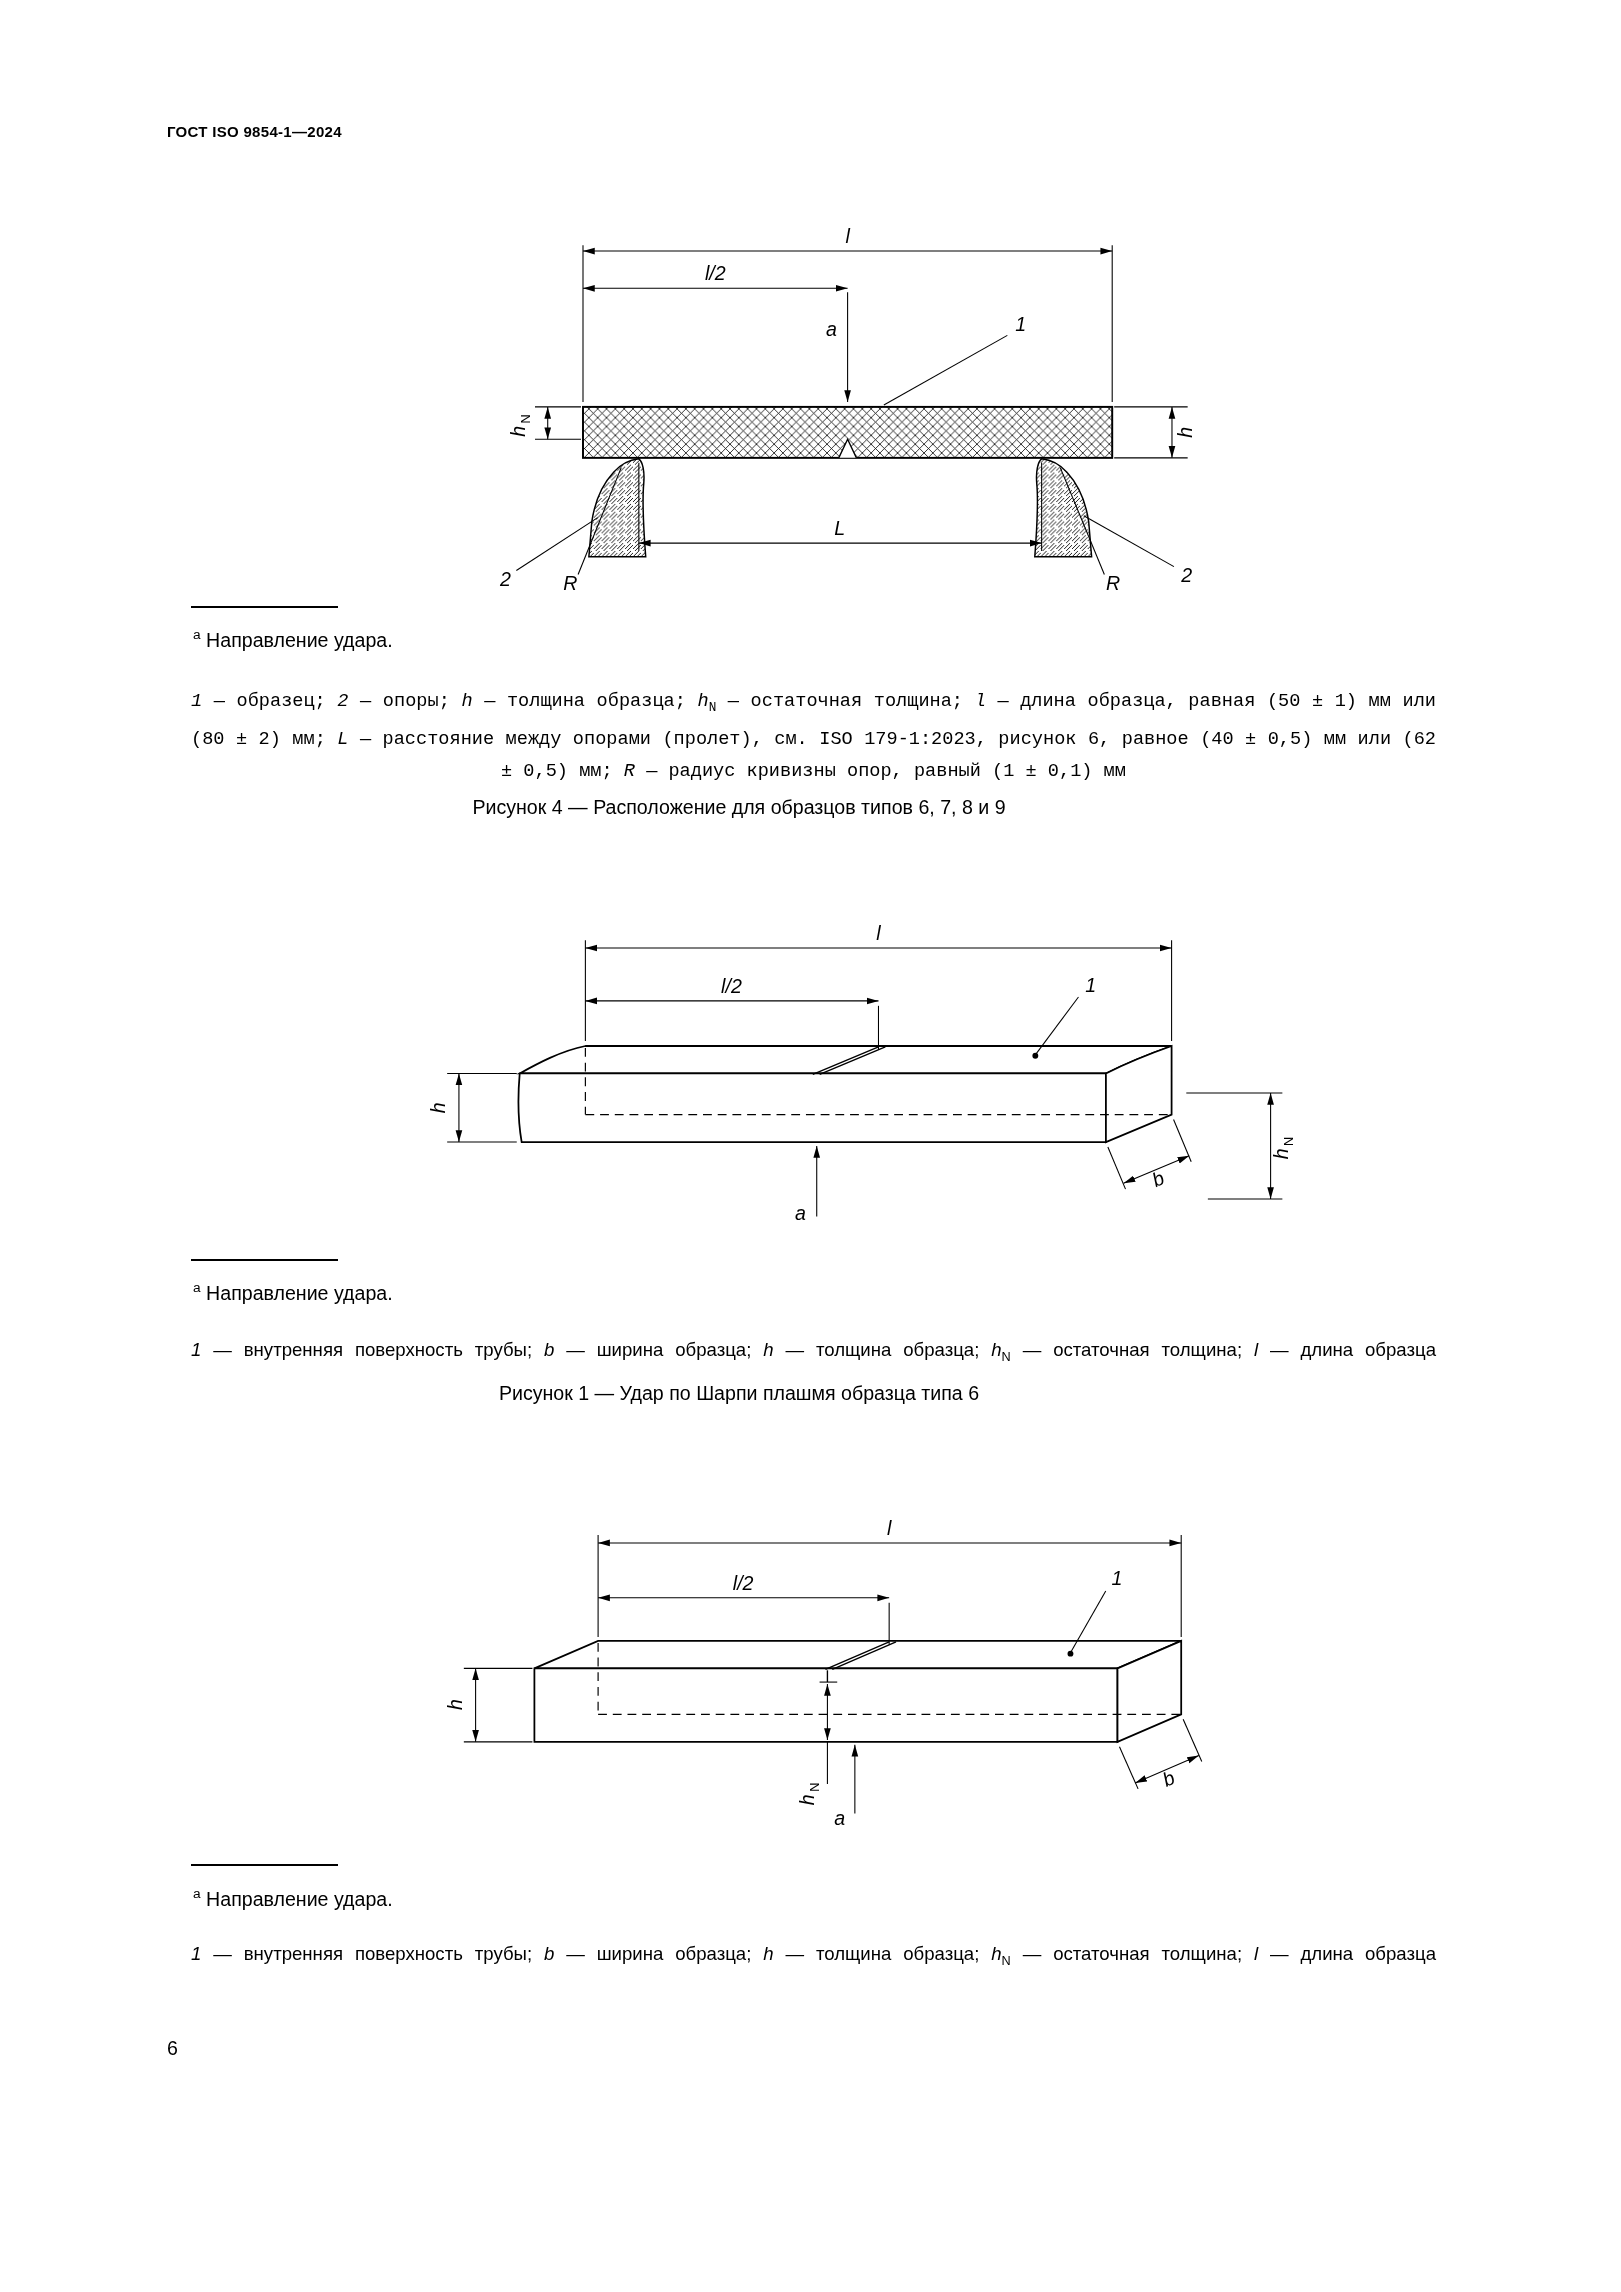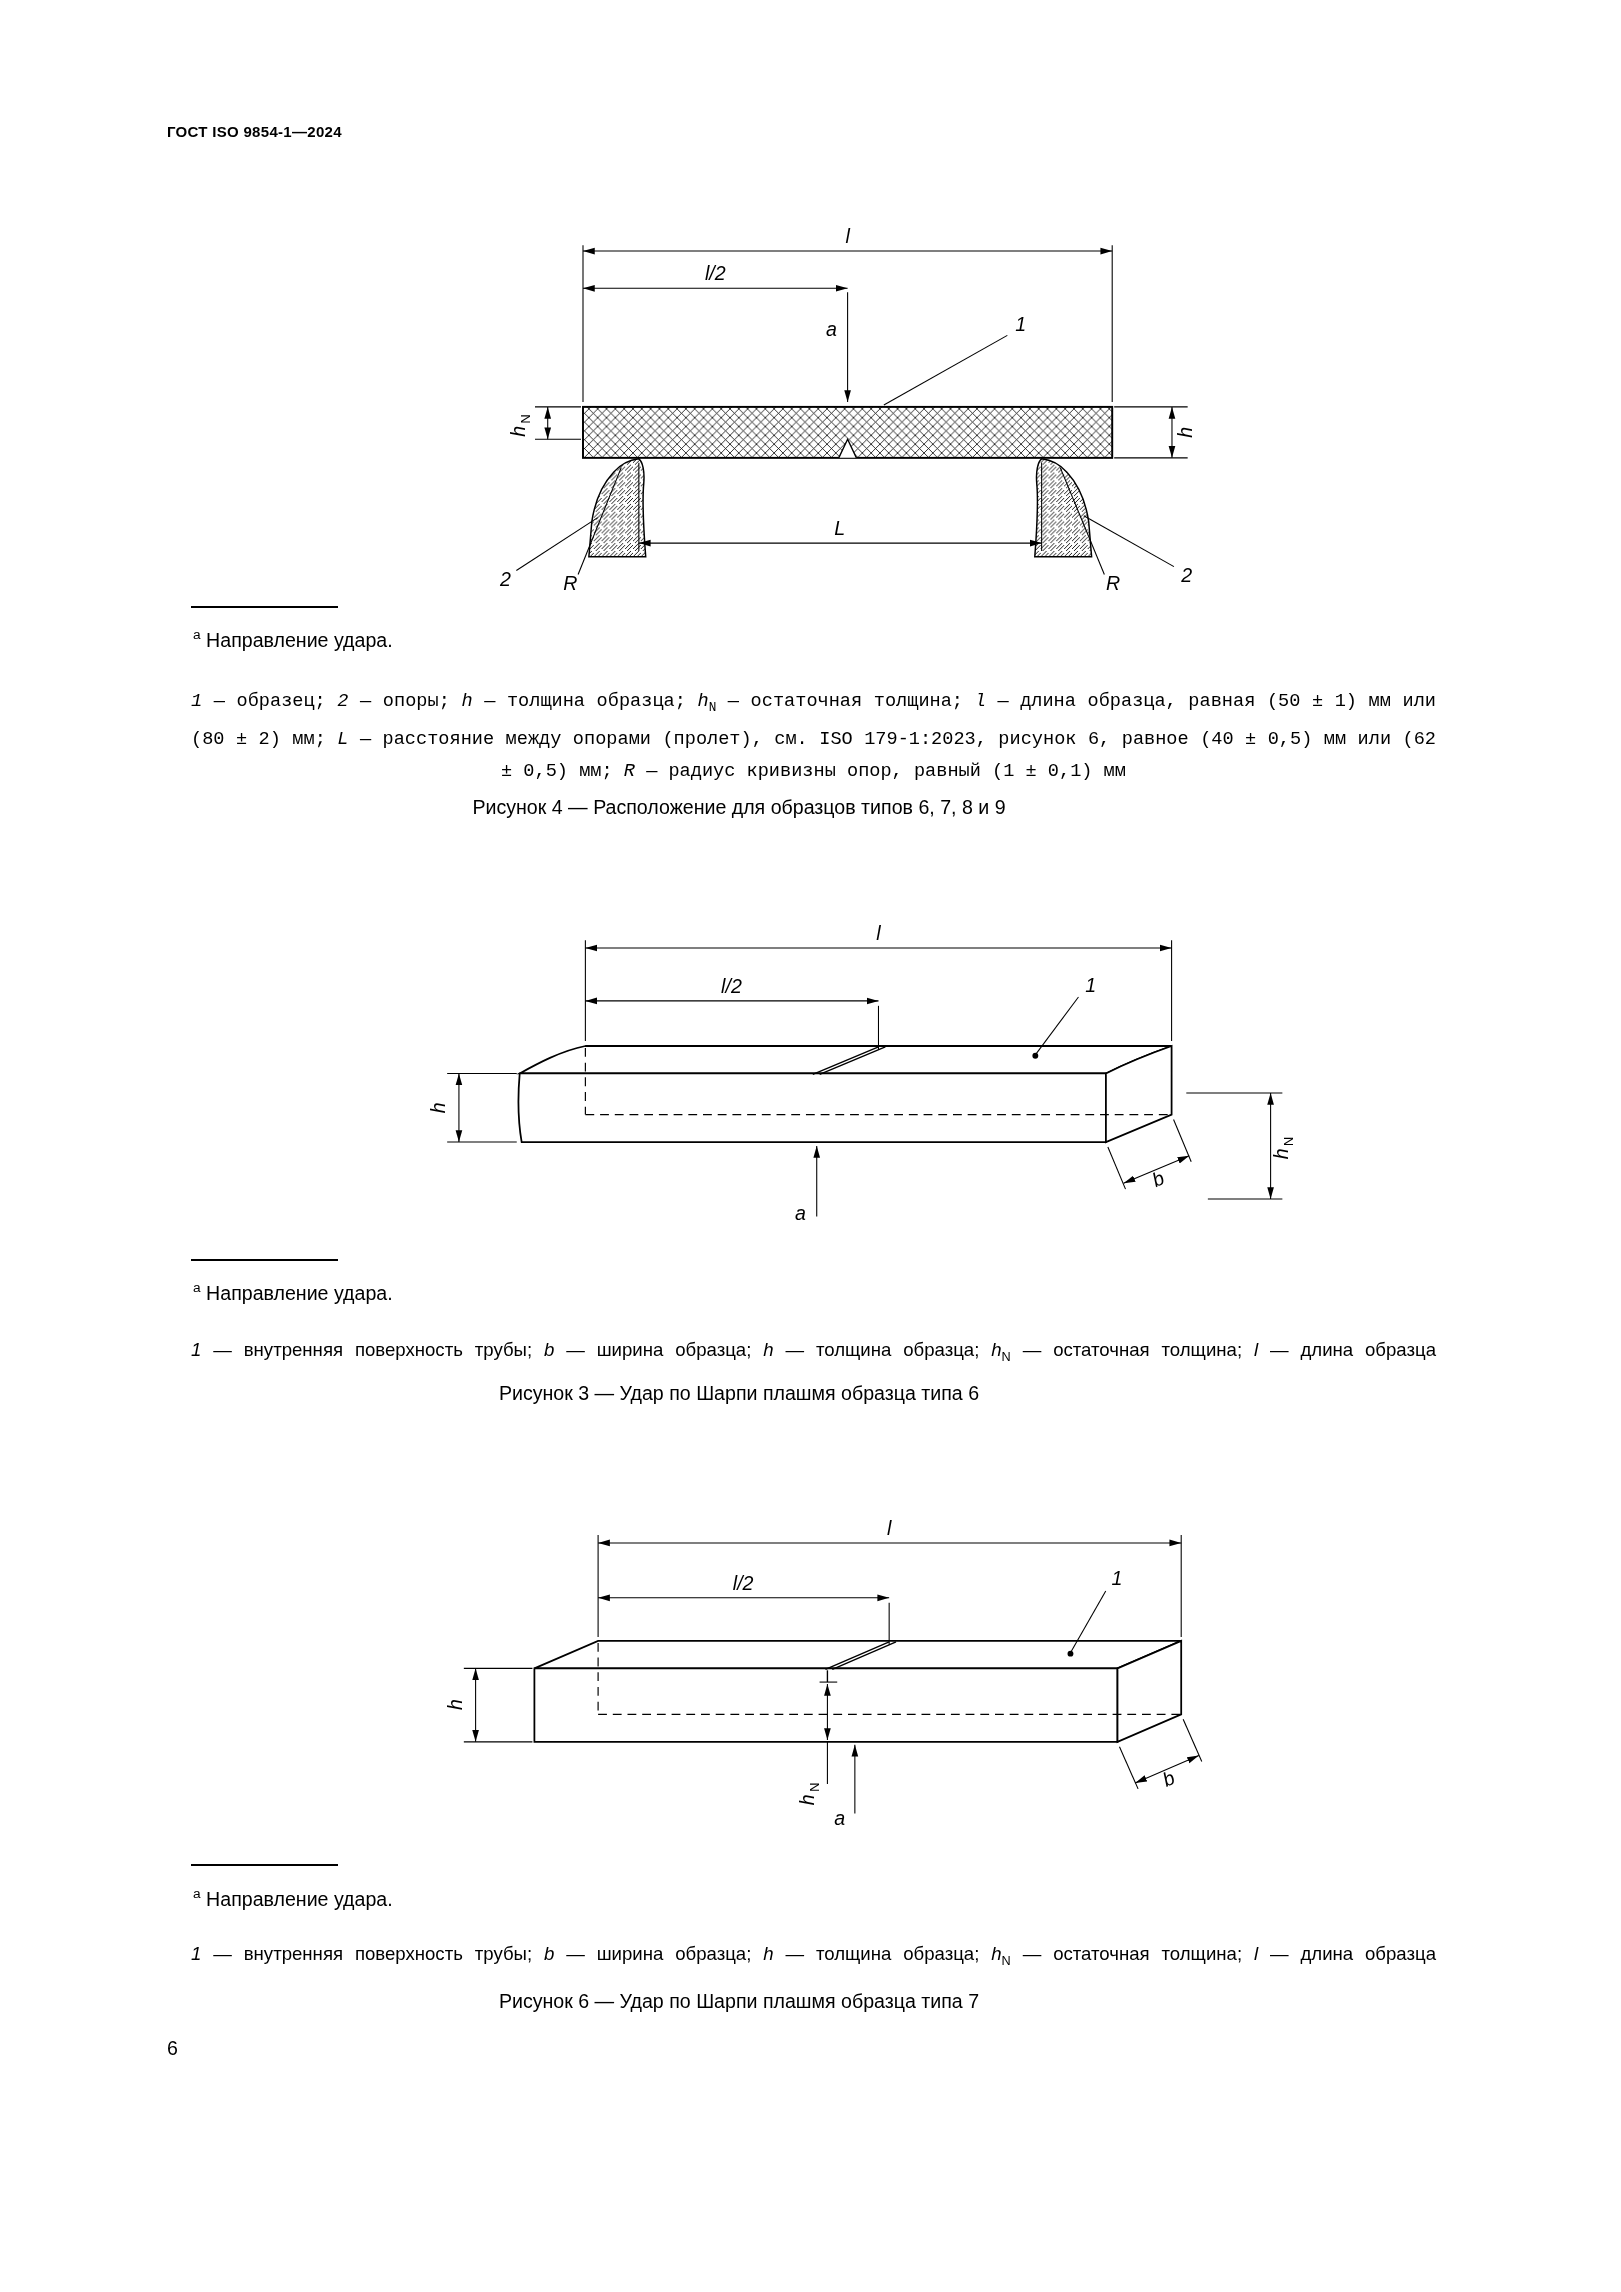--- a/index.html
+++ b/index.html
@@ -173,21 +173,21 @@
     </g>
   </svg>
 
   <div class="abs sep" style="left:191px;top:1259px"></div>
   <div class="abs fn" style="left:193px;top:1280px;width:686px">
     <sup>a</sup> <span>Направление удара.</span>
   </div>
 
   <div class="abs capline" style="left:191px;top:1337px;width:1245px"><span class="v">1</span><span> — внутренняя поверхность трубы; </span><span class="v">b</span><span> — ширина образца; </span><span class="v">h</span><span> — толщина образца; </span><span class="v">h</span><span class="sb">N</span><span> — остаточная толщина; </span><span class="v">l</span><span> — длина образца</span></div>
 
-  <div class="abs ttl" style="top:1382px">Рисунок 3 — Удар по Шарпи плашмя образца типа 6</div>
+  <div class="abs ttl" style="top:1382px">Рисунок 1 — Удар по Шарпи плашмя образца типа 6</div>
 
   <svg class="abs" style="left:441px;top:1490px" width="814" height="343" viewBox="0 0 830 350">
     <path class="th" d="M95,182 L160,154 L755,154 L690,182 Z"></path>
     <path class="th" d="M95,182 L690,182 L690,257 L95,257 Z"></path>
     <path class="th" d="M690,182 L755,154 L755,229 L690,257 Z"></path>
     <line class="dash" x1="160" y1="229" x2="755" y2="229"></line>
     <line class="dash" x1="160" y1="156" x2="160" y2="229"></line>
 
     <g class="ln2">
       <line x1="392" y1="183" x2="457" y2="155"></line>
@@ -242,18 +242,17 @@
     <text transform="rotate(-23 745 301)" x="745" y="301" text-anchor="middle">b</text>
   </svg>
 
   <div class="abs sep" style="left:191px;top:1864px"></div>
   <div class="abs fn" style="left:193px;top:1886px;width:686px">
     <sup>a</sup> <span>Направление удара.</span>
   </div>
 
   <div class="abs capline" style="left:191px;top:1941px;width:1245px"><span class="v">1</span><span> — внутренняя поверхность трубы; </span><span class="v">b</span><span> — ширина образца; </span><span class="v">h</span><span> — толщина образца; </span><span class="v">h</span><span class="sb">N</span><span> — остаточная толщина; </span><span class="v">l</span><span> — длина образца</span></div>
 
-  <div class="abs ttl" style="top:1990px">Рисунок 6 — Удар по Шарпи плашмя образца типа 7</div>
 
   <div class="abs pagenum" style="left:167px;top:2037px">6</div>
 
 </div>
 
 
 </body></html>

